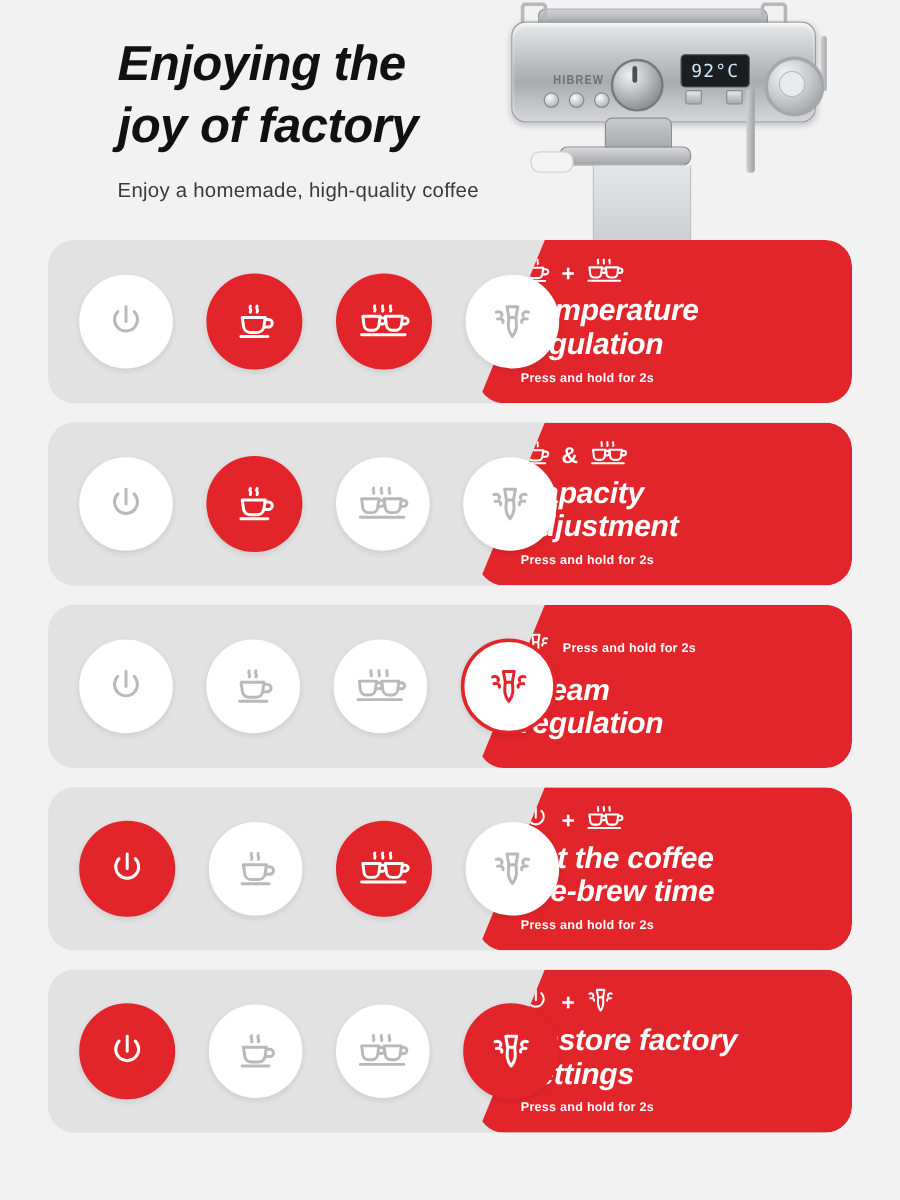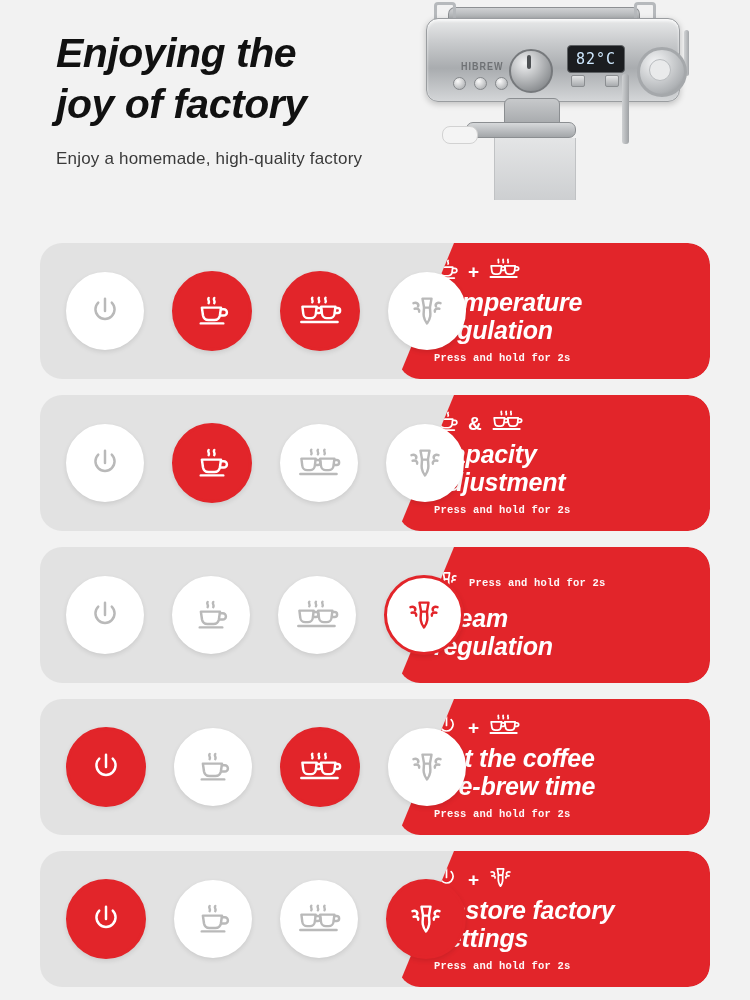--- a/index.html
+++ b/index.html
@@ -11,23 +11,24 @@
     height: 1000px;
     background: #f2f2f2;
     font-family: "Liberation Sans", sans-serif;
     overflow: hidden;
     position: relative;
   }
 
   
   .header {
     position: relative;
-    height: 243px;
+    height: 200px;
     padding: 28px 0 0 56px;
     box-sizing: border-box;
+    margin-left: 42px;
   }
   .headline {
     font-family: "Liberation Sans", sans-serif;
     font-weight: bold;
     font-style: italic;
     font-size: 41px;
     line-height: 1.25;
     color: #111;
     letter-spacing: -0.5px;
     margin: 0;
@@ -292,51 +293,50 @@
     line-height: 1.12;
     letter-spacing: -0.2px;
     margin: 2px 0 0 0;
   }
   .panel-hint {
     font-size: 10.5px;
     margin-top: 8px;
     opacity: .97;
     font-weight: bold;
     letter-spacing: .2px;
-    font-family: Liberation Mono, monospace;
   }
   .panel.inline-hint .panel-icons {
     gap: 10px;
   }
   .panel.inline-hint .panel-hint {
     margin-top: 0;
     font-size: 10.5px;
   }
   .panel.inline-hint .panel-title { margin-top: 6px; }
 </style>
 </head>
 <body>
 
 <div class="header">
   <h1 class="headline">
     <span>Enjoying the</span><br>
     <span>joy of factory</span>
   </h1>
-  <div class="subline">Enjoy a homemade, high-quality factory</div>
+  <div class="subline">Enjoy a homemade, high-quality coffee</div>
 
   <div class="machine">
     <div class="m-topbar"></div>
     <div class="m-handleL"></div>
     <div class="m-handleR"></div>
     <div class="m-rod"></div>
     <div class="m-body">
       <div class="m-logo">HIBREW</div>
       <div class="m-knob"></div>
       <div class="m-display">
-        <span>82</span><span>°C</span>
+        <span>92</span><span>°C</span>
       </div>
       <div class="m-btns">
           <i></i>
           <i></i>
         </div>
       <div class="m-smallbtns">
           <i></i>
           <i></i>
           <i></i>
         </div>

